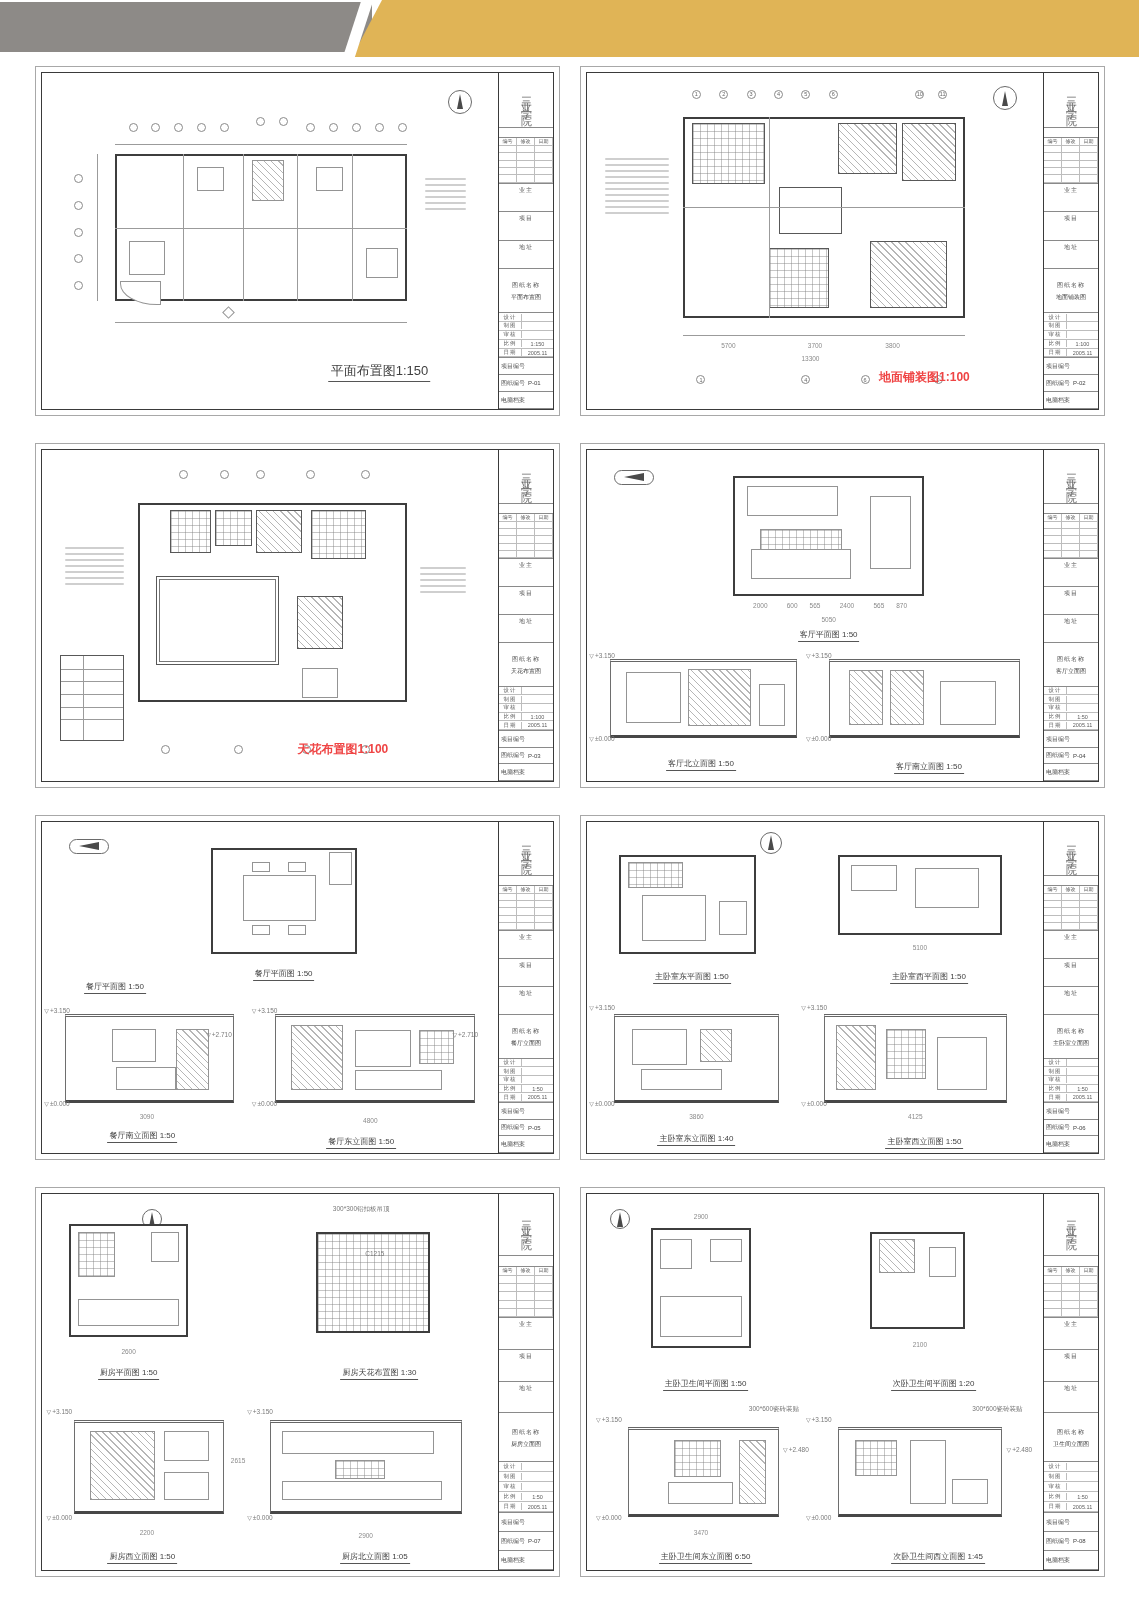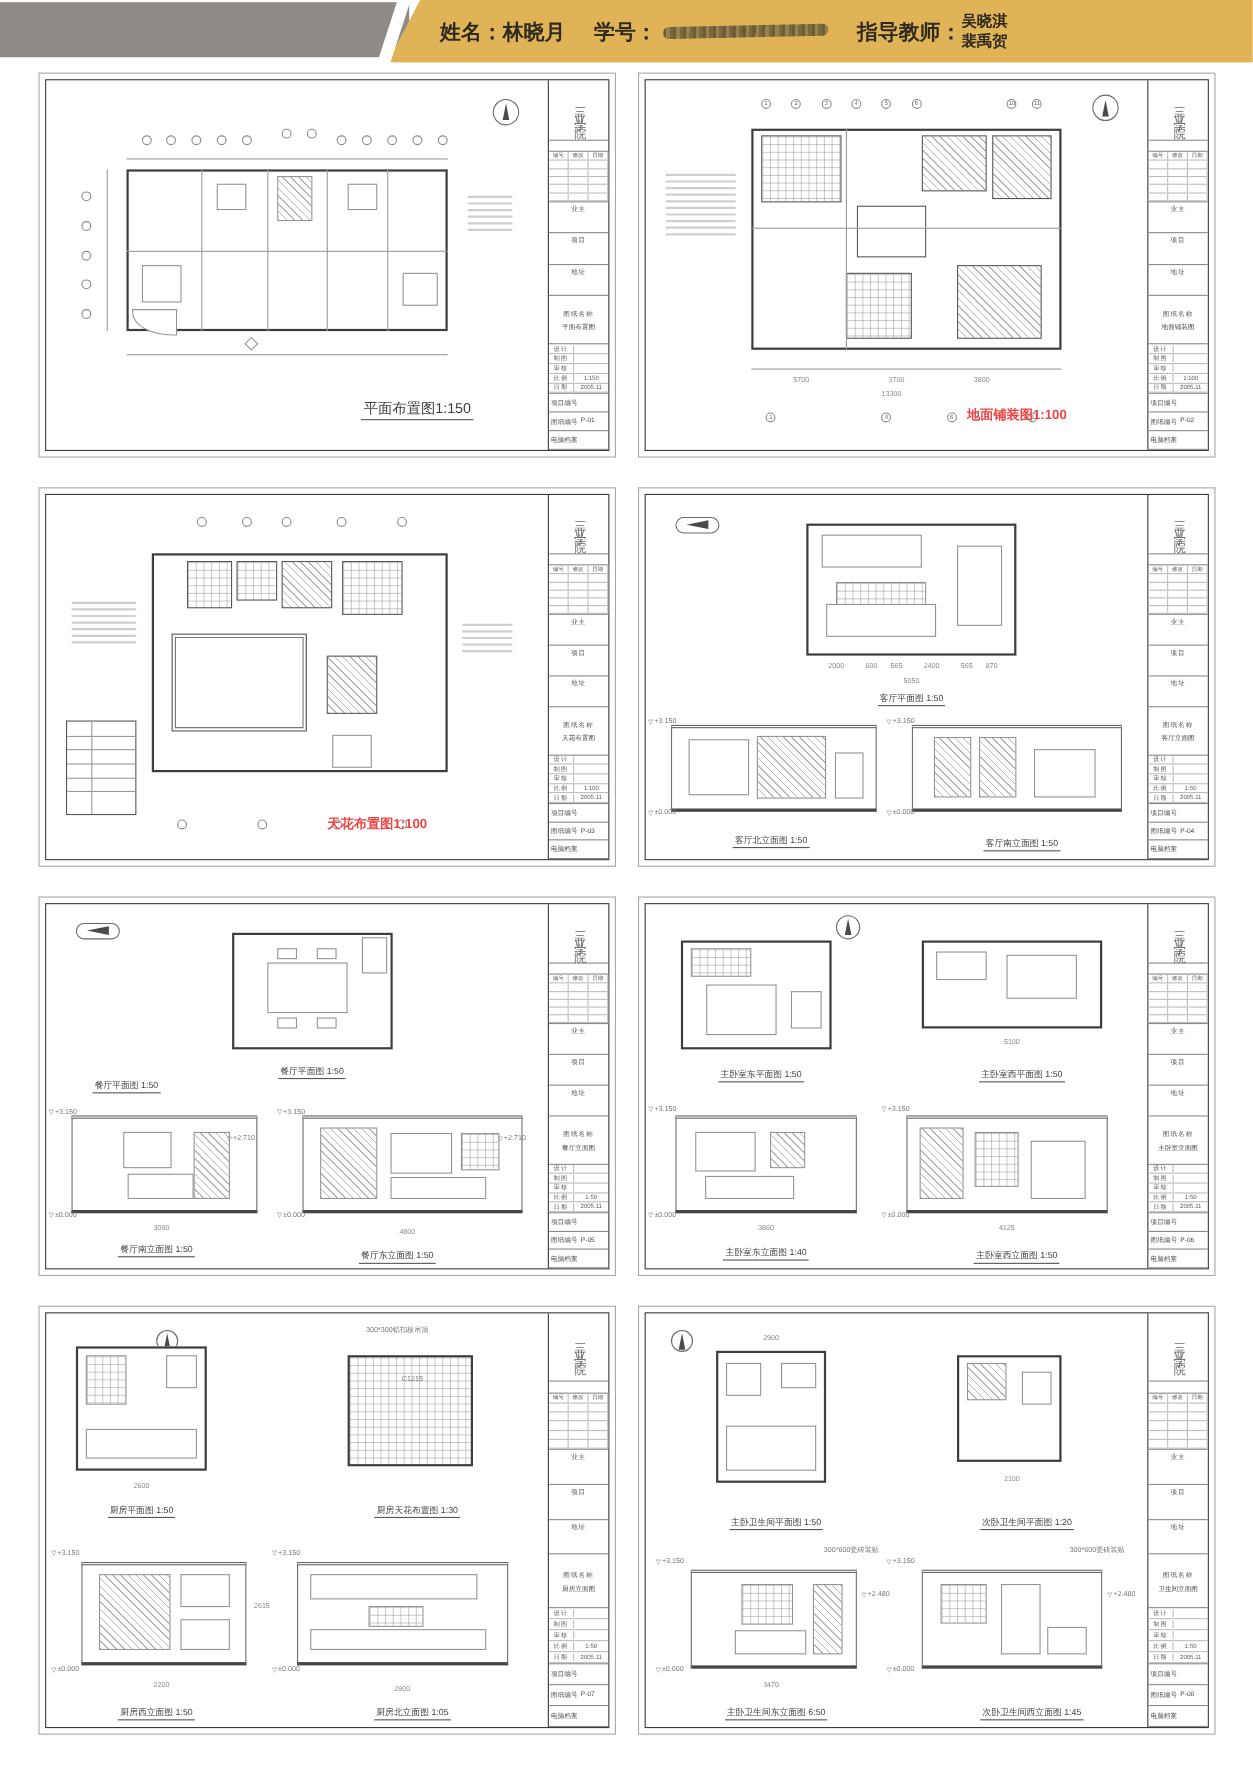--- a/index.html
+++ b/index.html
@@ -75,37 +75,20 @@
   .tb-small{flex:5;flex-direction:row;gap:3px;align-items:center;justify-content:flex-start;padding:0 2px;}
   .tb-small .tb-lbl{letter-spacing:0;}
 </style>
 </head>
 <body>
 
 <div class="header">
   <div class="header-gray"></div>
   <div class="header-gold"></div>
   <div class="header-stripe"></div>
-  <div class="header-content">
-    <div class="hfield">
-      <span>姓名：</span>
-      <span class="hvalue">林晓月</span>
-    </div>
-    <div class="hfield">
-      <span>学号：</span>
-      <span class="scribble"></span>
-    </div>
-    <div class="hfield">
-      <span>指导教师：</span>
-      <span class="advisors">
-        <span>吴晓淇</span>
-        <span>裴禹贺</span>
-      </span>
-    </div>
-  </div>
 </div>
 
 <div class="board">
 
   <section class="sheet">
     <div class="sheet-frame">
       <div class="draw">
         <div class="bub" style="left:19%;top:15%"></div>
           <div class="bub" style="left:24%;top:15%"></div>
           <div class="bub" style="left:29%;top:15%"></div>

